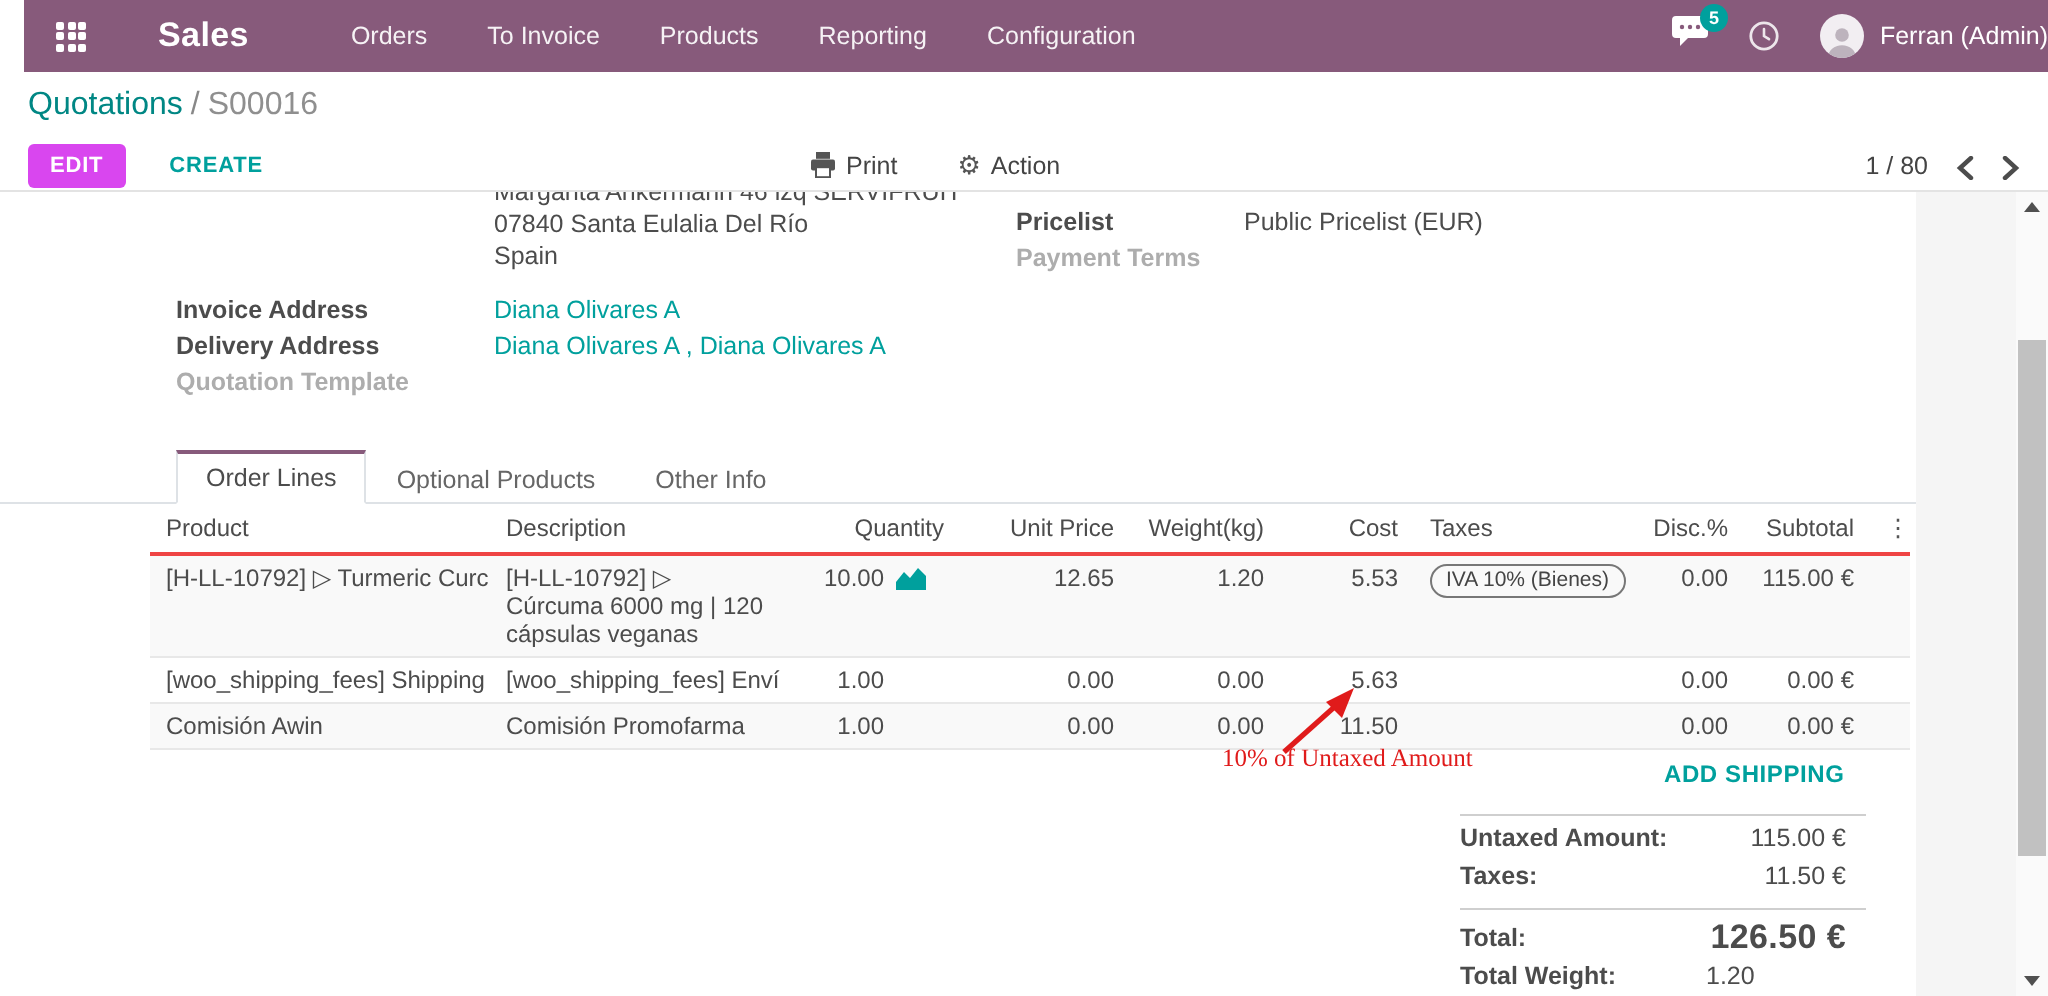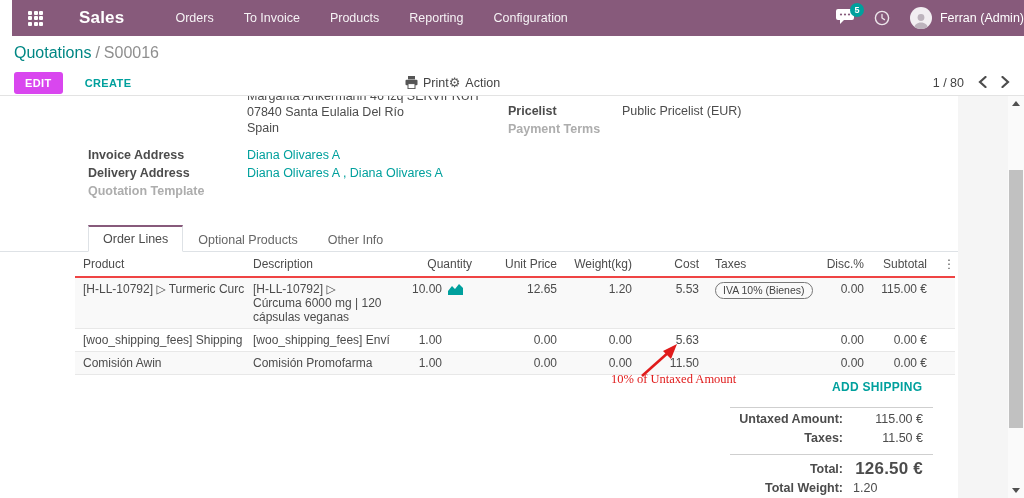--- a/index.html
+++ b/index.html
@@ -30,24 +30,24 @@
     border-bottom:1px solid #e3e3e3;padding:7px 14px 0 14px;}
   .breadcrumb{font-size:16px;line-height:20px;}
   .bc-link{color:#008784;cursor:pointer;}
   .bc-sep{color:#888;margin:0 4px;}
   .bc-current{color:#8f8f8f;}
   .cp-buttons{position:relative;display:flex;align-items:center;margin-top:7px;height:25px;}
   .btn-edit{background:#d946ef;color:#fff;border:none;border-radius:3px;font-size:11px;
     font-weight:bold;letter-spacing:.4px;padding:5px 11px;cursor:pointer;font-family:inherit;}
   .btn-create{background:none;border:none;color:#00A09D;font-size:11px;font-weight:bold;
     letter-spacing:.4px;margin-left:16px;cursor:pointer;font-family:inherit;}
-  .cp-center{position:absolute;left:391px;top:0;display:flex;align-items:center;gap:0;height:25px;}
+  .cp-center{position:absolute;left:391px;top:0;display:flex;align-items:center;gap:30px;height:25px;}
   .cp-action-item{display:flex;align-items:center;gap:5px;font-size:12.5px;color:#444;cursor:pointer;}
   .gear-glyph{font-size:13px;color:#555;line-height:1;}
-  .pager{margin-left:auto;display:flex;align-items:flex-start;gap:14px;}
+  .pager{margin-left:auto;display:flex;align-items:flex-end;gap:14px;}
   .pager-count{font-size:12.5px;color:#444;cursor:pointer;}
   .pager-arrow{cursor:pointer;display:flex;align-items:center;}
 
   
   .content{position:absolute;left:0;top:96px;width:1024px;height:402px;background:#fff;overflow:hidden;}
   .right-strip{position:absolute;top:0;right:16px;width:50px;height:402px;background:#f5f5f5;}
   .scrollbar{position:absolute;top:0;right:0;width:16px;height:402px;background:#fafafa;}
   .sb-thumb{position:absolute;left:1px;top:74px;width:14px;height:258px;background:#c1c1c1;cursor:pointer;}
   .sb-up{position:absolute;left:4px;top:5px;width:0;height:0;cursor:pointer;
     border-left:4px solid transparent;border-right:4px solid transparent;border-bottom:5px solid #505050;}
@@ -93,21 +93,21 @@
   .annotation-text{position:absolute;left:611px;top:276px;font-family:"Liberation Serif",serif;
     font-size:12.5px;color:#e01b1b;}
   .annotation-arrow{position:absolute;left:638px;top:246px;}
 
   
   .add-shipping{position:absolute;left:832px;top:284px;color:#00A09D;font-size:12px;
     font-weight:bold;letter-spacing:.3px;cursor:pointer;}
   .totals{position:absolute;left:730px;top:311px;width:203px;border-top:1px solid #cfcfcf;
     padding-top:4px;font-size:12.5px;color:#4c4c4c;}
   .t-row{display:flex;align-items:baseline;min-height:19px;}
-  .t-label{flex:1;text-align:right;font-weight:bold;}
+  .t-label{flex:1;text-align:left;font-weight:bold;}
   .t-val{width:90px;text-align:right;padding-right:10px;}
   .t-val.left-val{text-align:left;padding-left:10px;padding-right:0;}
   .t-sep{border-top:1px solid #cfcfcf;margin:4px 0 2px 0;}
   .t-total .t-val{font-size:17px;font-weight:bold;letter-spacing:.2px;}
   .t-total{min-height:24px;align-items:center;}
 </style>
 </head>
 <body>
 
 <div class="navbar">

